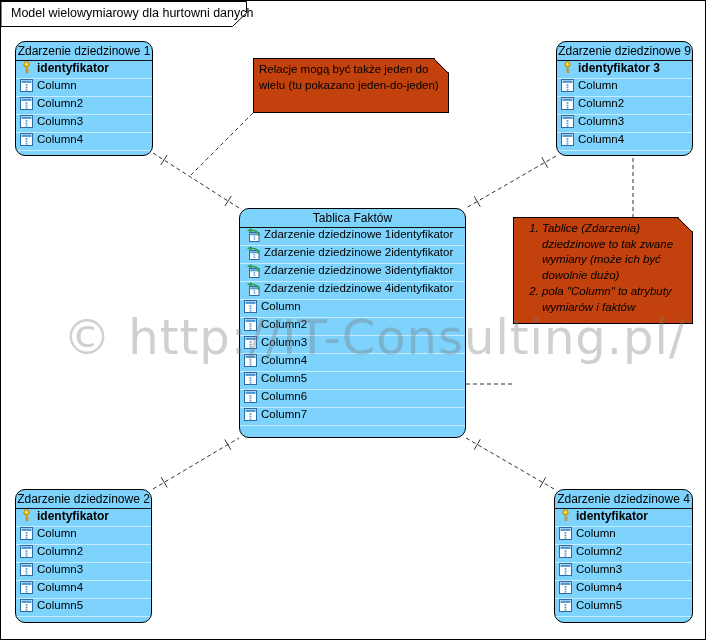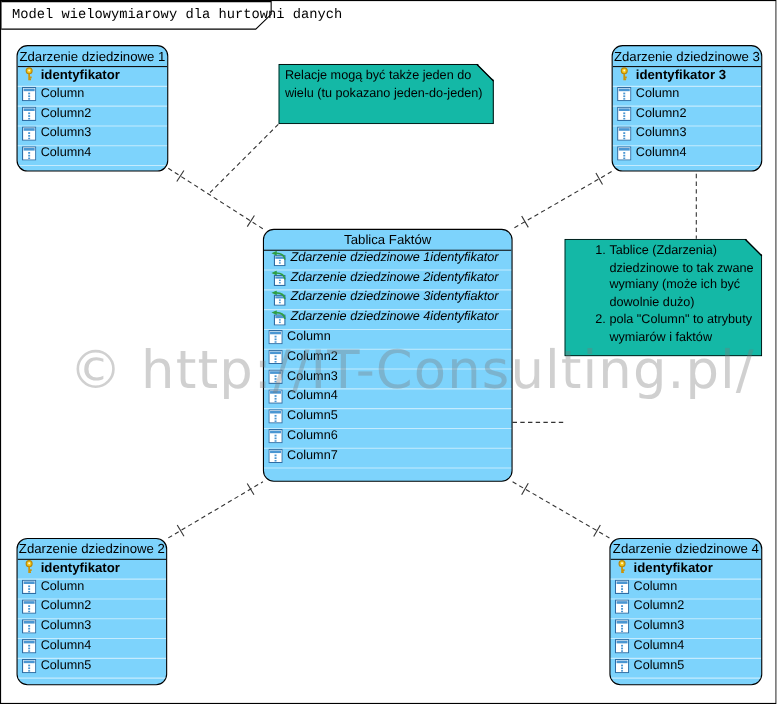--- a/index.html
+++ b/index.html
@@ -4,50 +4,50 @@
 <style>
   html,body{margin:0;padding:0;background:#fff;}
   #canvas{
     position:relative;width:706px;height:640px;box-sizing:border-box;
     border:1px solid #000;background:#fff;overflow:hidden;
     font-family:"Liberation Sans",sans-serif;color:#000;
   }
   
   .title-tab-shape{position:absolute;left:0;top:0;}
   .title-tab-label{
-    position:absolute;left:10px;top:5px;font-size:12.5px;white-space:nowrap;font-family:Liberation Mono, monospace;
+    position:absolute;left:10px;top:5px;font-size:12.5px;white-space:nowrap;
   }
   
   .entity{
     position:absolute;background:#7dd3fc;border:1px solid #000000;
     border-radius:10px;box-sizing:border-box;overflow:hidden;
   }
   .entity-title{
     height:18px;line-height:18px;text-align:center;font-size:12px;
     border-bottom:1px solid #111;
   }
   .row{
     height:18px;box-sizing:border-box;display:flex;align-items:flex-start;gap:4px;
     padding:0 2px 0 4px;font-size:11.5px;
     border-bottom:1px solid rgba(255,255,255,.55);
   }
   .row svg{flex:0 0 auto;}
   .row.bold .row-label{font-weight:bold;font-size:12px;}
-  .row.italic .row-label{font-style:italic;}
+  .row.italic .row-label{}
   .row-label{white-space:nowrap;}
   
   .note{
-    position:absolute;background:#14b8a6;border:1px solid #000;
+    position:absolute;background:#c2410c;border:1px solid #000;
     box-sizing:border-box;font-size:11.5px;line-height:1.35;
     clip-path:polygon(0 0,calc(100% - 15px) 0,100% 15px,100% 100%,0 100%);
   }
   .note .fold{position:absolute;top:-1px;right:-1px;}
   .note-text{padding:3px 5px;}
   .note ol{margin:3px 0 0 0;padding:0 4px 0 24px;}
-  .note ol li{margin:0 0 1px 16px;}
+  .note ol li{margin:0 0 1px 4px;font-style:italic;}
   
   #wires{position:absolute;left:0;top:0;pointer-events:none;}
   
   .watermark{
     position:absolute;left:62px;top:308px;z-index:50;pointer-events:none;
     font-family:"DejaVu Sans",sans-serif;font-size:48px;letter-spacing:1px;
     color:rgba(120,120,120,0.35);white-space:nowrap;
   }
 </style>
 </head>
@@ -124,21 +124,21 @@
           <rect x="0.5" y="0.5" width="12" height="12" fill="#fff" stroke="#2e6da4"></rect>
           <rect x="1.5" y="1.5" width="10" height="2.4" fill="#4a96d2"></rect>
           <rect x="5.6" y="5.2" width="1.8" height="1.6" fill="#4a96d2"></rect>
           <rect x="5.6" y="7.7" width="1.8" height="1.6" fill="#4a96d2"></rect>
           <rect x="5.6" y="10.2" width="1.8" height="1.4" fill="#4a96d2"></rect>
         </svg>
         <span class="row-label">Column4</span>
       </div>
     </div>
     <div class="entity" style="left: 555px; top: 40px; width: 137px; height: 115px;">
-      <div class="entity-title">Zdarzenie dziedzinowe 3</div>
+      <div class="entity-title">Zdarzenie dziedzinowe 9</div>
       <div class="row bold">
         <svg width="13" height="13" viewBox="0 0 13 13">
           <circle cx="6.5" cy="3.4" r="2.7" fill="#f5c718" stroke="#b8860b"></circle>
           <circle cx="6.5" cy="3.1" r="0.9" fill="#fdf6d8"></circle>
           <path d="M6.5 6.1 L6.5 12 M6.5 9.3 L8.8 9.3 M6.5 11.2 L8.2 11.2" stroke="#c9940a" stroke-width="1.6" fill="none"></path>
         </svg>
         <span class="row-label">identyfikator 3</span>
       </div>
       <div class="row">
         <svg width="13" height="13" viewBox="0 0 13 13">

